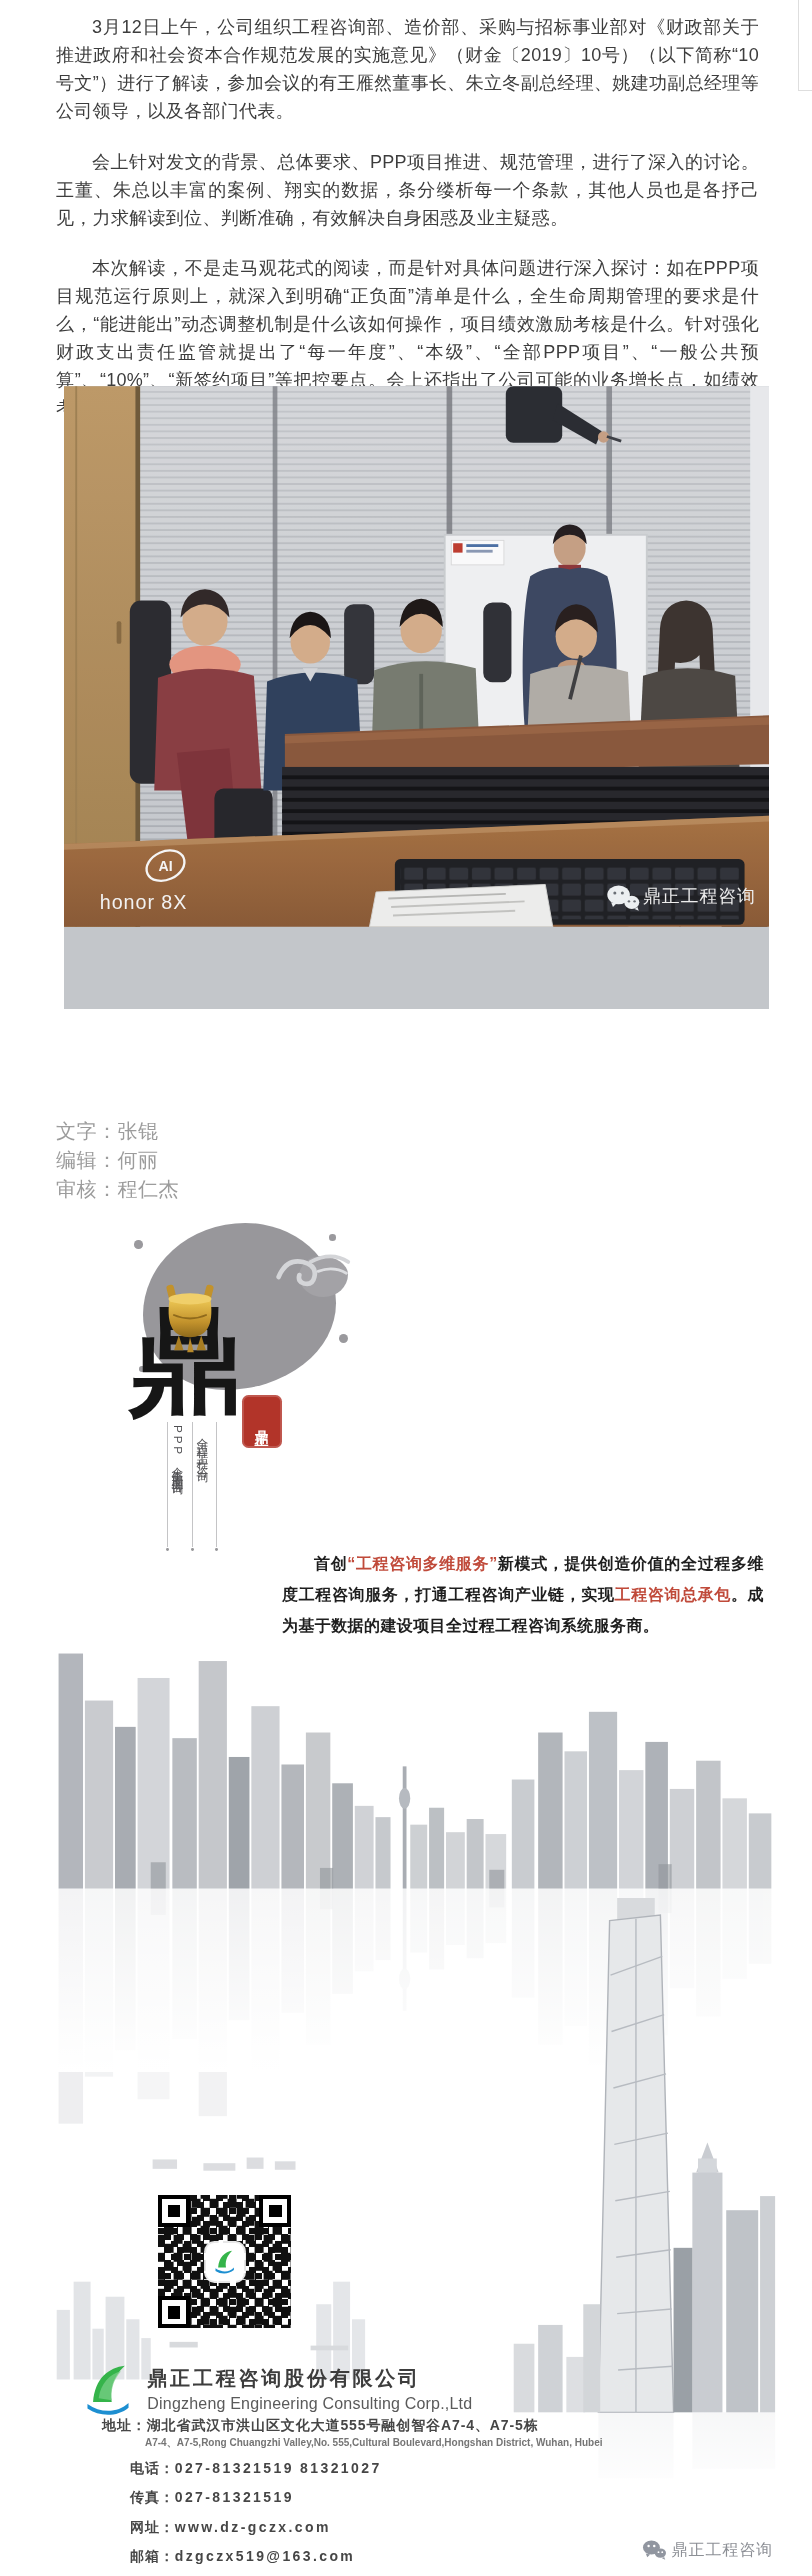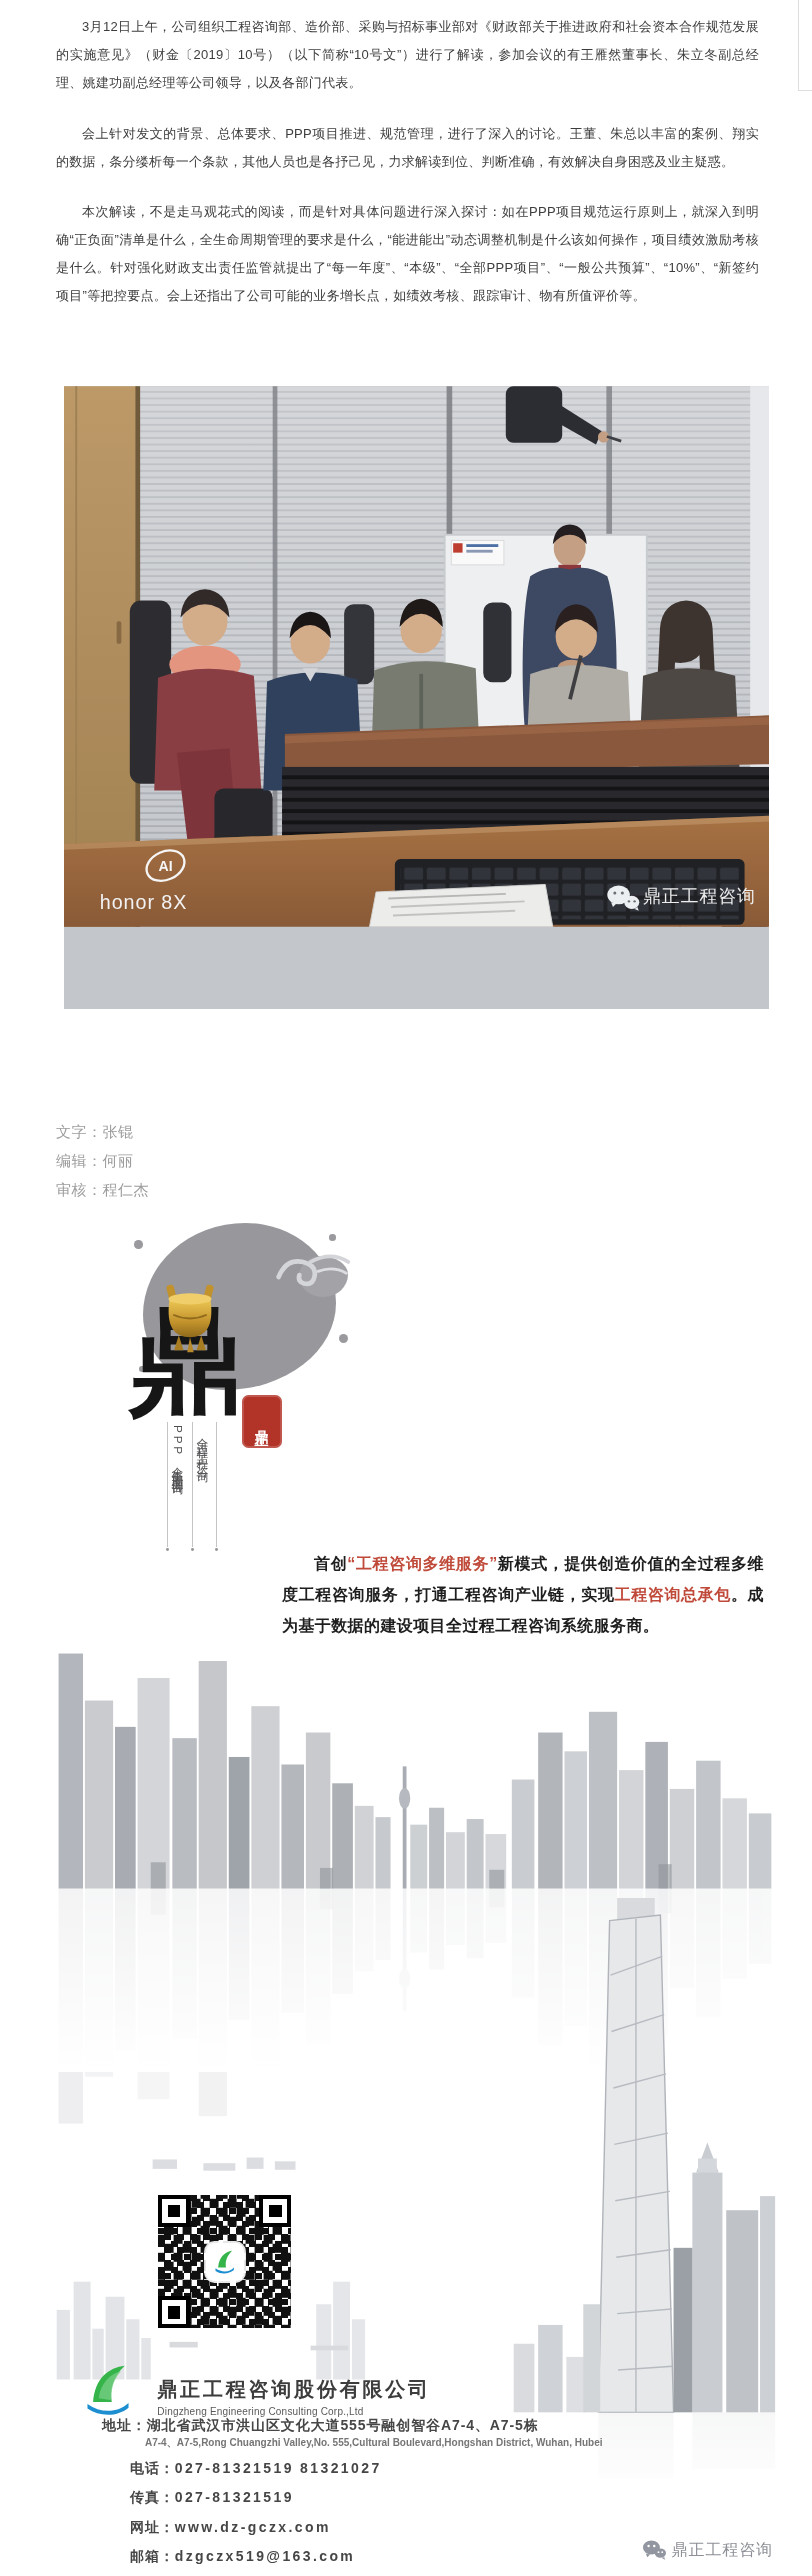--- a/index.html
+++ b/index.html
@@ -3,28 +3,28 @@
 <meta charset="utf-8">
 <style>
   html,body{margin:0;padding:0;background:#ffffff;}
   .page{position:relative;width:813px;height:2576px;background:#ffffff;overflow:hidden;
         font-family:"Liberation Sans",sans-serif;}
   
   .corner-bracket{position:absolute;top:0;right:0;width:14px;height:90px;
     border-left:1.9px solid #dedede;border-bottom:1.9px solid #dedede;}
   
   .article{position:absolute;left:56px;width:703px;z-index:2;}
-  .article p{margin:0 0 22.6px 0;font-size:13px;line-height:28px;color:#3d3d3d;
+  .article p{margin:0 0 22.6px 0;font-size:18px;line-height:28px;color:#3d3d3d;
     text-align:justify;text-indent:2em;letter-spacing:0.3px;}
   .article-top{top:13px;}
   .article-mid{top:950px;}
   .article-mid p{margin-bottom:21px;}
   
   .credits{position:absolute;left:56px;top:1117px;z-index:2;}
-  .credits div{font-size:15px;line-height:29px;color:#9c9c9c;letter-spacing:0.5px;}
+  .credits div{font-size:20px;line-height:29px;color:#9c9c9c;letter-spacing:0.5px;}
   
   .photo{position:absolute;left:64px;top:386px;width:705px;height:623px;z-index:2;
     overflow:hidden;background:#c3c6ca;}
   
   .ink-blob{position:absolute;left:143px;top:1223px;width:193px;height:167px;background:#98979b;
     border-radius:53% 47% 58% 42% / 55% 48% 52% 45%;z-index:1;}
   .ink-blob-b{position:absolute;left:299px;top:1256px;width:49px;height:41px;background:#a3a2a6;
     border-radius:45% 55% 50% 50% / 50% 45% 55% 50%;z-index:1;}
   .ink-dot{position:absolute;background:#9a999d;border-radius:50%;z-index:1;}
   .cloud-swirl{position:absolute;left:271px;top:1245px;z-index:2;}
@@ -55,24 +55,24 @@
       #ffffff;}
   .qr-finder{position:absolute;width:32px;height:32px;background:#ffffff;border:4.7px solid #000;
     box-sizing:border-box;}
   .qr-finder:after{content:"";position:absolute;left:50%;top:50%;width:12.2px;height:12.2px;
     margin:-6.1px 0 0 -6.1px;background:#000;}
   .qr-f-tl{left:5.6px;top:5.6px;} .qr-f-tr{right:5.6px;top:5.6px;} .qr-f-bl{left:5.6px;bottom:5.6px;}
   .qr-logo{position:absolute;left:50%;top:50%;width:38px;height:38px;margin:-19px 0 0 -19px;
     background:#ffffff;border-radius:8.5px;box-shadow:0 0 0 1.9px rgba(255,255,255,.9);
     display:flex;align-items:center;justify-content:center;}
   
-  .company{position:absolute;left:80px;top:2361px;display:flex;align-items:flex-end;z-index:3;gap:10px;}
+  .company{position:absolute;left:80px;top:2361px;display:flex;align-items:center;z-index:3;}
   .company-names{margin-left:11.3px;}
   .company-cn{font-size:20px;font-weight:bold;color:#3d3d3d;letter-spacing:2.8px;}
-  .company-en{font-size:10px;color:#5a5a5a;margin-top:2.8px;letter-spacing:0.2px;}
+  .company-en{font-size:16px;color:#5a5a5a;margin-top:2.8px;letter-spacing:0.2px;}
   .contact{position:absolute;left:102px;top:2415px;z-index:3;}
   .contact .row{font-size:14px;line-height:21px;color:#464646;font-weight:bold;letter-spacing:0.9px;}
   .contact .row.gap{margin-top:8.5px;margin-left:28px;}
   .contact .val{letter-spacing:2.4px;}
   .contact .sub{font-size:10px;line-height:13px;color:#757575;font-weight:bold;
     letter-spacing:0;margin-left:43px;}
   .footer-wm{position:absolute;right:40px;top:2539px;display:flex;align-items:center;z-index:3;}
   .footer-wm span{font-size:16px;color:#8d9096;letter-spacing:0.9px;margin-left:4.7px;}
 </style>
 </head>

